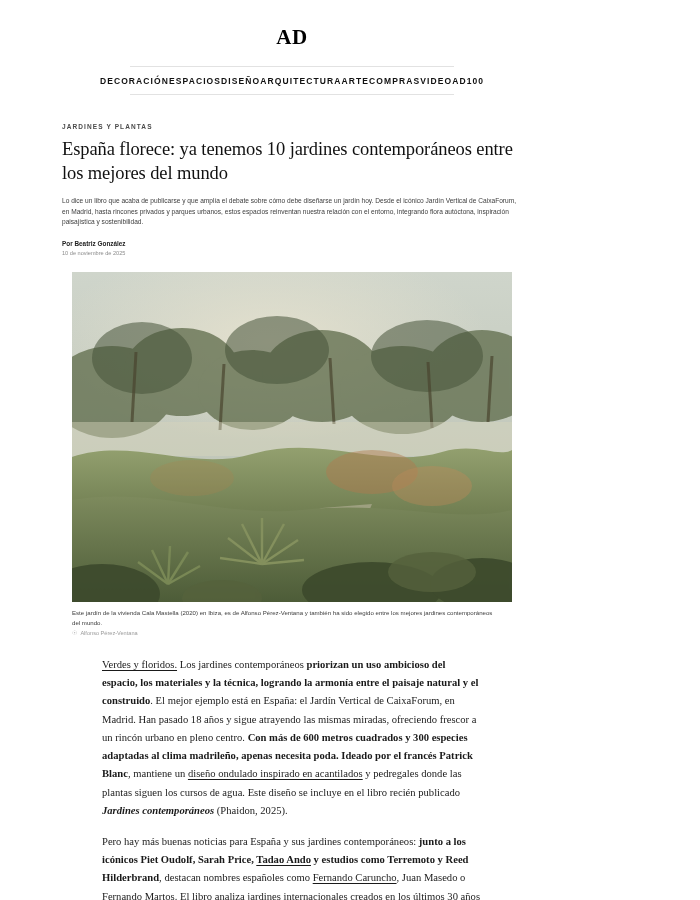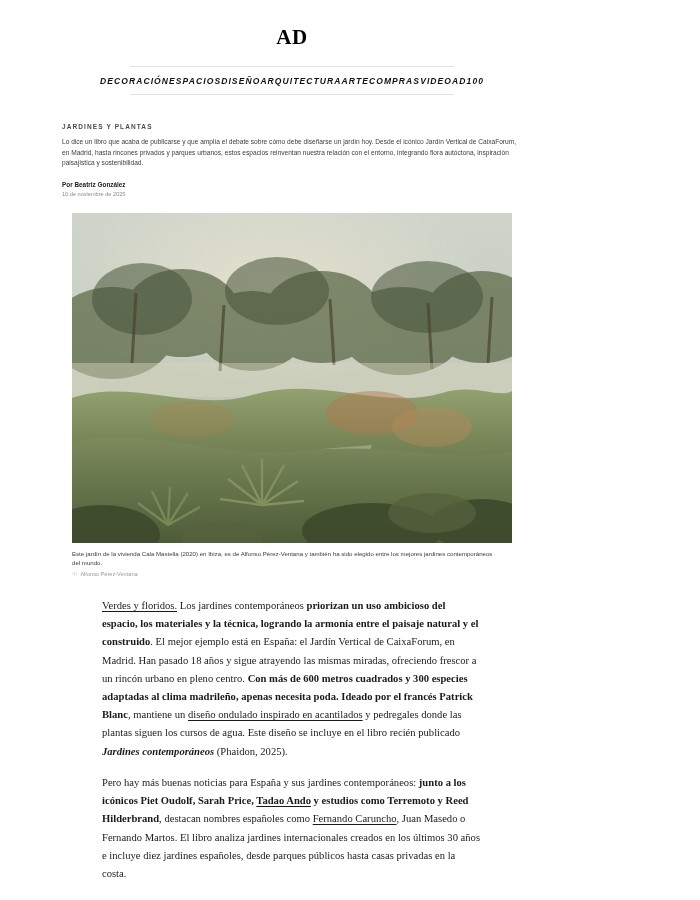--- a/index.html
+++ b/index.html
@@ -42,21 +42,20 @@
     border-top: 1px solid #e2e2e2;
     border-bottom: 1px solid #e2e2e2;
     margin: 6px 130px 0 130px;
     height: 27px;
     display: flex;
     align-items: center;
     justify-content: center;
   }
   .nav {
     display: flex;
-    font-style: italic;
   }
   .nav-item {
     font-family: "Liberation Sans", sans-serif;
     font-size: 8.5px;
     font-weight: bold;
     letter-spacing: 1.1px;
     color: #111;
     text-transform: uppercase;
     cursor: pointer;
     white-space: nowrap;
@@ -177,20 +176,21 @@
       <div class="nav-item">ARQUITECTURA</div>
       <div class="nav-item">ARTE</div>
       <div class="nav-item">COMPRAS</div>
       <div class="nav-item">VIDEO</div>
       <div class="nav-item">AD100</div>
     </div>
   </div>
 
   <div class="article">
     <div class="kicker">JARDINES Y PLANTAS</div>
+    <h1 class="headline">España florece: ya tenemos 10 jardines contemporáneos entre los mejores del mundo</h1>
     <p class="dek">Lo dice un libro que acaba de publicarse y que amplía el debate sobre cómo debe diseñarse un jardín hoy. Desde el icónico Jardín Vertical de CaixaForum, en Madrid, hasta rincones privados y parques urbanos, estos espacios reinventan nuestra relación con el entorno, integrando flora autóctona, inspiración paisajística y sostenibilidad.</p>
     <div class="byline">Por Beatriz González</div>
     <div class="date">10 de noviembre de 2025</div>
   </div>
 
   <div class="hero-wrap">
     <div class="hero">
       <svg width="440" height="330" viewBox="0 0 440 330" xmlns="http://www.w3.org/2000/svg" aria-hidden="true">
         <defs>
           <linearGradient id="sky" x1="0" y1="0" x2="0" y2="1">

